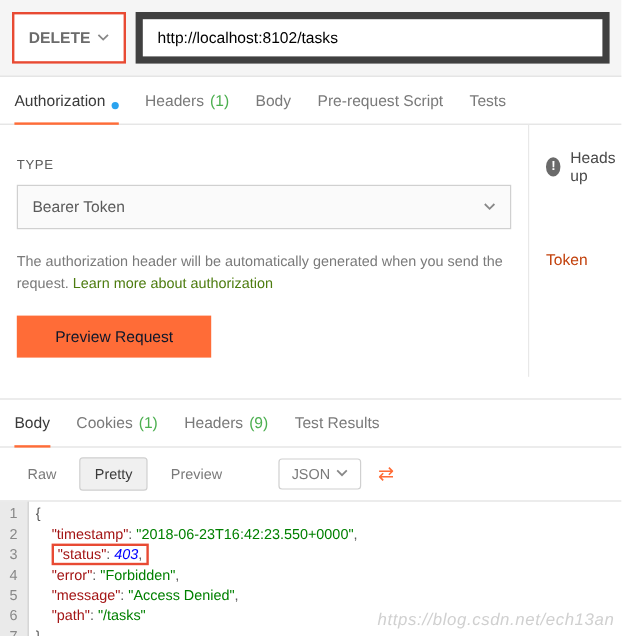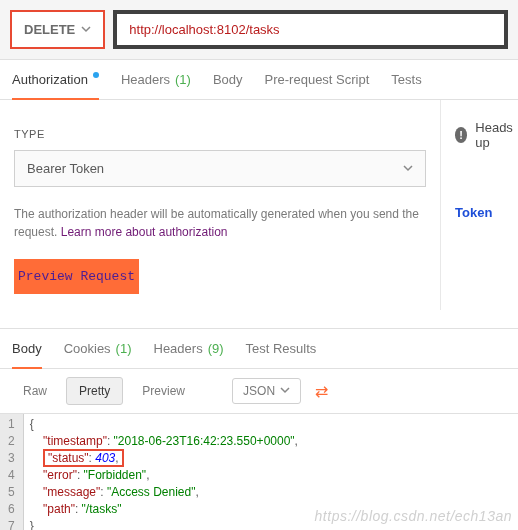--- a/index.html
+++ b/index.html
@@ -1,40 +1,40 @@
 <!DOCTYPE html>
 <html><head>
 <meta charset="utf-8">
 <style>
 * { margin: 0; padding: 0; box-sizing: border-box; font-family: -apple-system, BlinkMacSystemFont, "Segoe UI", Arial, sans-serif; }
 body { background: #fff; width: 518px; height: 530px; overflow: hidden; position: relative; }
 
 .top-bar { display: flex; padding: 10px; background: #f5f5f5; border-bottom: 1px solid #e0e0e0; gap: 8px; }
 .method-select { display: flex; align-items: center; padding: 2px 12px; background: #fff; border: 2.5px solid #e84a33; color: #6b6b6b; font-weight: 600; font-size: 13px; cursor: pointer; gap: 6px; }
-.url-input { flex: 1; padding: 8px 12px; background: #fff; border: 4px solid #404040; font-size: 13px; color: #b91c1c; }
+.url-input { flex: 1; padding: 8px 12px; background: #fff; border: 6px solid #404040; font-size: 13px; color: #000000; }
 
 .tabs { display: flex; padding: 0 12px; border-bottom: 1px solid #e0e0e0; gap: 22px; font-size: 13px; color: #7a7a7a; }
-.tab { padding: 12px 0; cursor: pointer; position: relative; display: flex; align-items: flex-start; gap: 5px; }
+.tab { padding: 12px 0; cursor: pointer; position: relative; display: flex; align-items: flex-end; gap: 5px; }
 .tab.active { color: #3a3a3a; }
 .tab.active::after { content: ""; position: absolute; bottom: -1px; left: 0; right: 0; height: 2px; background: #ff6c37; }
 .dot { width: 6px; height: 6px; background: #2aa3ef; border-radius: 50%; display: inline-block; }
 .count { color: #4caf50; }
 
 .content-row { display: flex; }
 .auth-panel { padding: 16px 14px; width: 440px; }
 .type-label { font-size: 11px; color: #5a5a5a; letter-spacing: 0.5px; margin-bottom: 10px; margin-top: 12px; }
 .type-select { display: flex; justify-content: space-between; align-items: flex-end; padding: 10px 12px; border: 1px solid #d0d0d0; background: #fafafa; font-size: 13px; color: #5a5a5a; cursor: pointer; margin-bottom: 18px; }
 .auth-msg { font-size: 12px; color: #7a7a7a; line-height: 1.5; margin-bottom: 18px; }
-.auth-msg a { color: #701a75; text-decoration: none; }
-.preview-btn { background: #ff6c37; color: #4c1d95; border: none; padding: 10px 4px; font-size: 13px; cursor: pointer; font-family: Liberation Mono, monospace; }
+.auth-msg a { color: #4d7c0f; text-decoration: none; }
+.preview-btn { background: #ff6c37; color: #0f172a; border: none; padding: 10px 32px; font-size: 13px; cursor: pointer; }
 
 .side-panel { padding: 20px 0 0 14px; font-size: 13px; color: #5a5a5a; flex: 1; border-left: 1px solid #e8e8e8; }
 .heads-up { display: flex; align-items: center; gap: 8px; margin-bottom: 55px; color: #4a4a4a; font-weight: 500; }
 .info-icon { width: 16px; height: 16px; background: #6a6a6a; border-radius: 50%; color: #fff; display: inline-flex; align-items: center; justify-content: center; font-size: 11px; font-weight: bold; }
-.token-label { color: #1d4ed8; font-weight: bold; }
+.token-label { color: #c2410c; }
 
 .response-tabs { display: flex; padding: 0 12px; border-top: 1px solid #e0e0e0; border-bottom: 1px solid #e0e0e0; gap: 22px; font-size: 13px; color: #7a7a7a; margin-top: 18px; }
 
 .toolbar { display: flex; align-items: center; padding: 8px 10px; gap: 6px; border-bottom: 1px solid #e0e0e0; }
 .tool-tab { padding: 6px 12px; font-size: 12px; color: #7a7a7a; cursor: pointer; border: 1px solid transparent; }
 .tool-tab.active { background: #f0f0f0; border: 1px solid #d0d0d0; color: #3a3a3a; border-radius: 3px; }
 .format-select { display: flex; align-items: center; gap: 5px; padding: 5px 10px; font-size: 12px; color: #7a7a7a; cursor: pointer; border: 1px solid #d0d0d0; margin-left: 28px; border-radius: 3px; }
 .wrap-icon { color: #ff6c37; font-size: 16px; margin-left: 8px; cursor: pointer; }
 
 .code-area { font-family: Consolas, Monaco, monospace; font-size: 12px; display: flex; }

